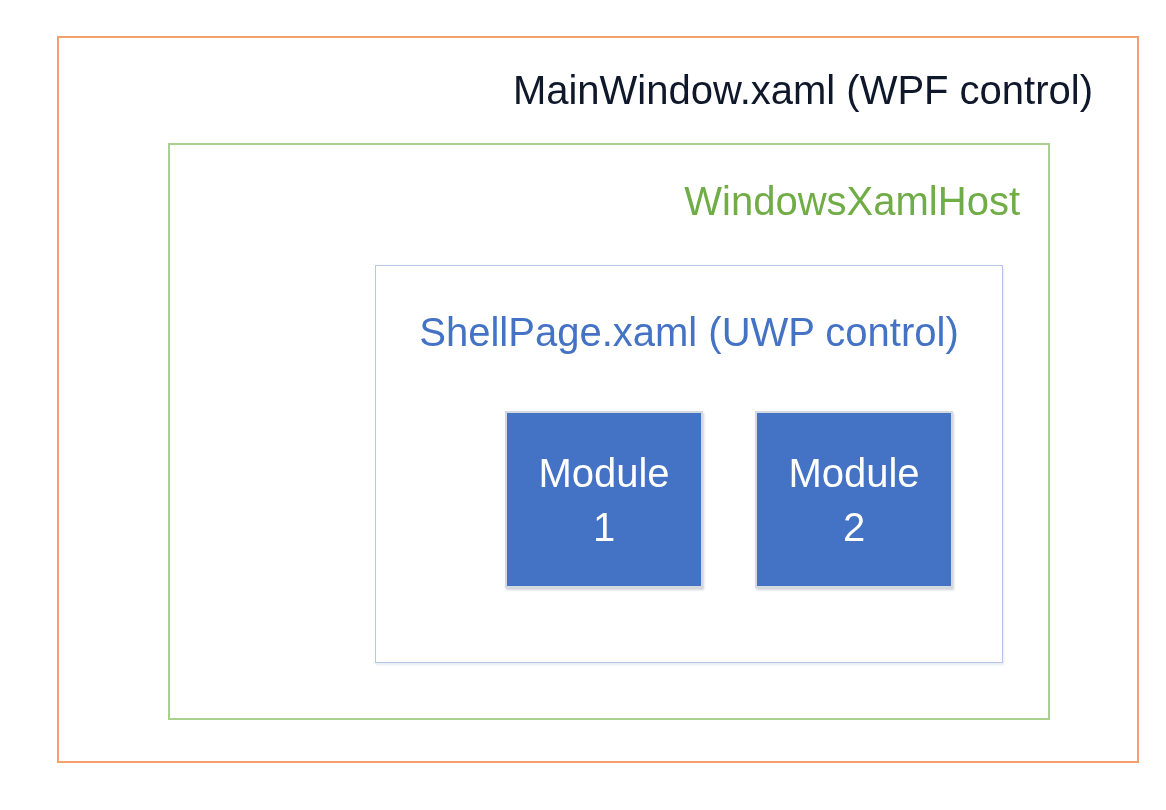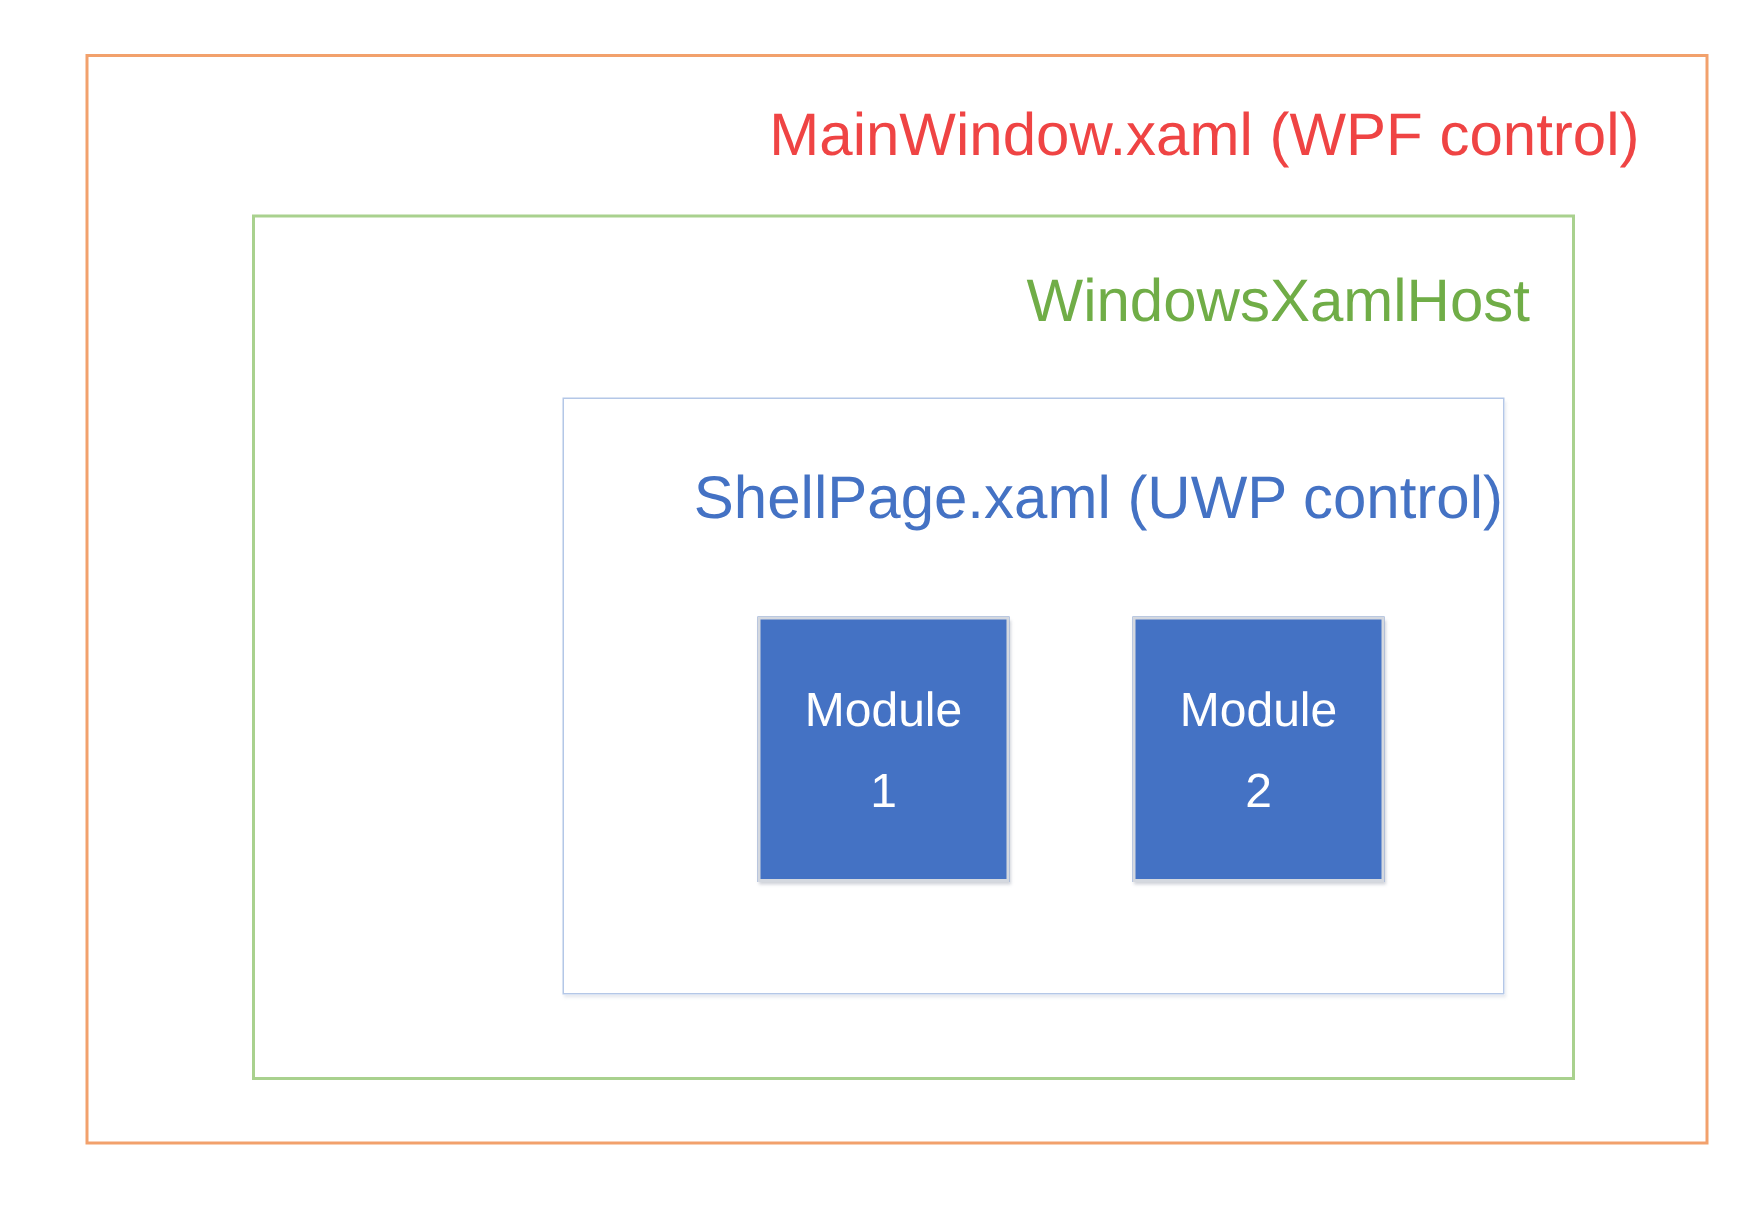--- a/index.html
+++ b/index.html
@@ -45,50 +45,50 @@
   .title {
     position: absolute;
     white-space: nowrap;
     font-size: 40px;
     line-height: 44px;
     font-weight: 400;
   }
   .title-mainwindow {
     top: 30px;
     right: 44px;
-    color: #ef4444;
+    color: #0f172a;
   }
   .title-host {
     top: 34px;
     right: 28px;
     color: #70AD47;
     text-align: center;
   }
   .title-shell {
     top: 44px;
     left: 0;
     right: 0;
-    text-align: right;
+    text-align: center;
     color: #4472C4;
   }
   .module {
     position: absolute;
     box-sizing: border-box;
     top: 145px;   
-    width: 168px;
+    width: 198px;
     height: 177px;
     background: #4472C4;
     border: 2px solid #D4D8DF;
     box-shadow: 1px 2px 2px rgba(120,130,150,0.35);
     display: flex;
     flex-direction: column;
     align-items: center;
     justify-content: center;
     color: #ffffff;
-    font-size: 32px;
+    font-size: 40px;
     line-height: 54px;
     text-align: center;
   }
   .module-1 { left: 129px; }  
   .module-2 { left: 379px; }  
   .module span { display: block; }
 </style>
 </head>
 <body>
 

